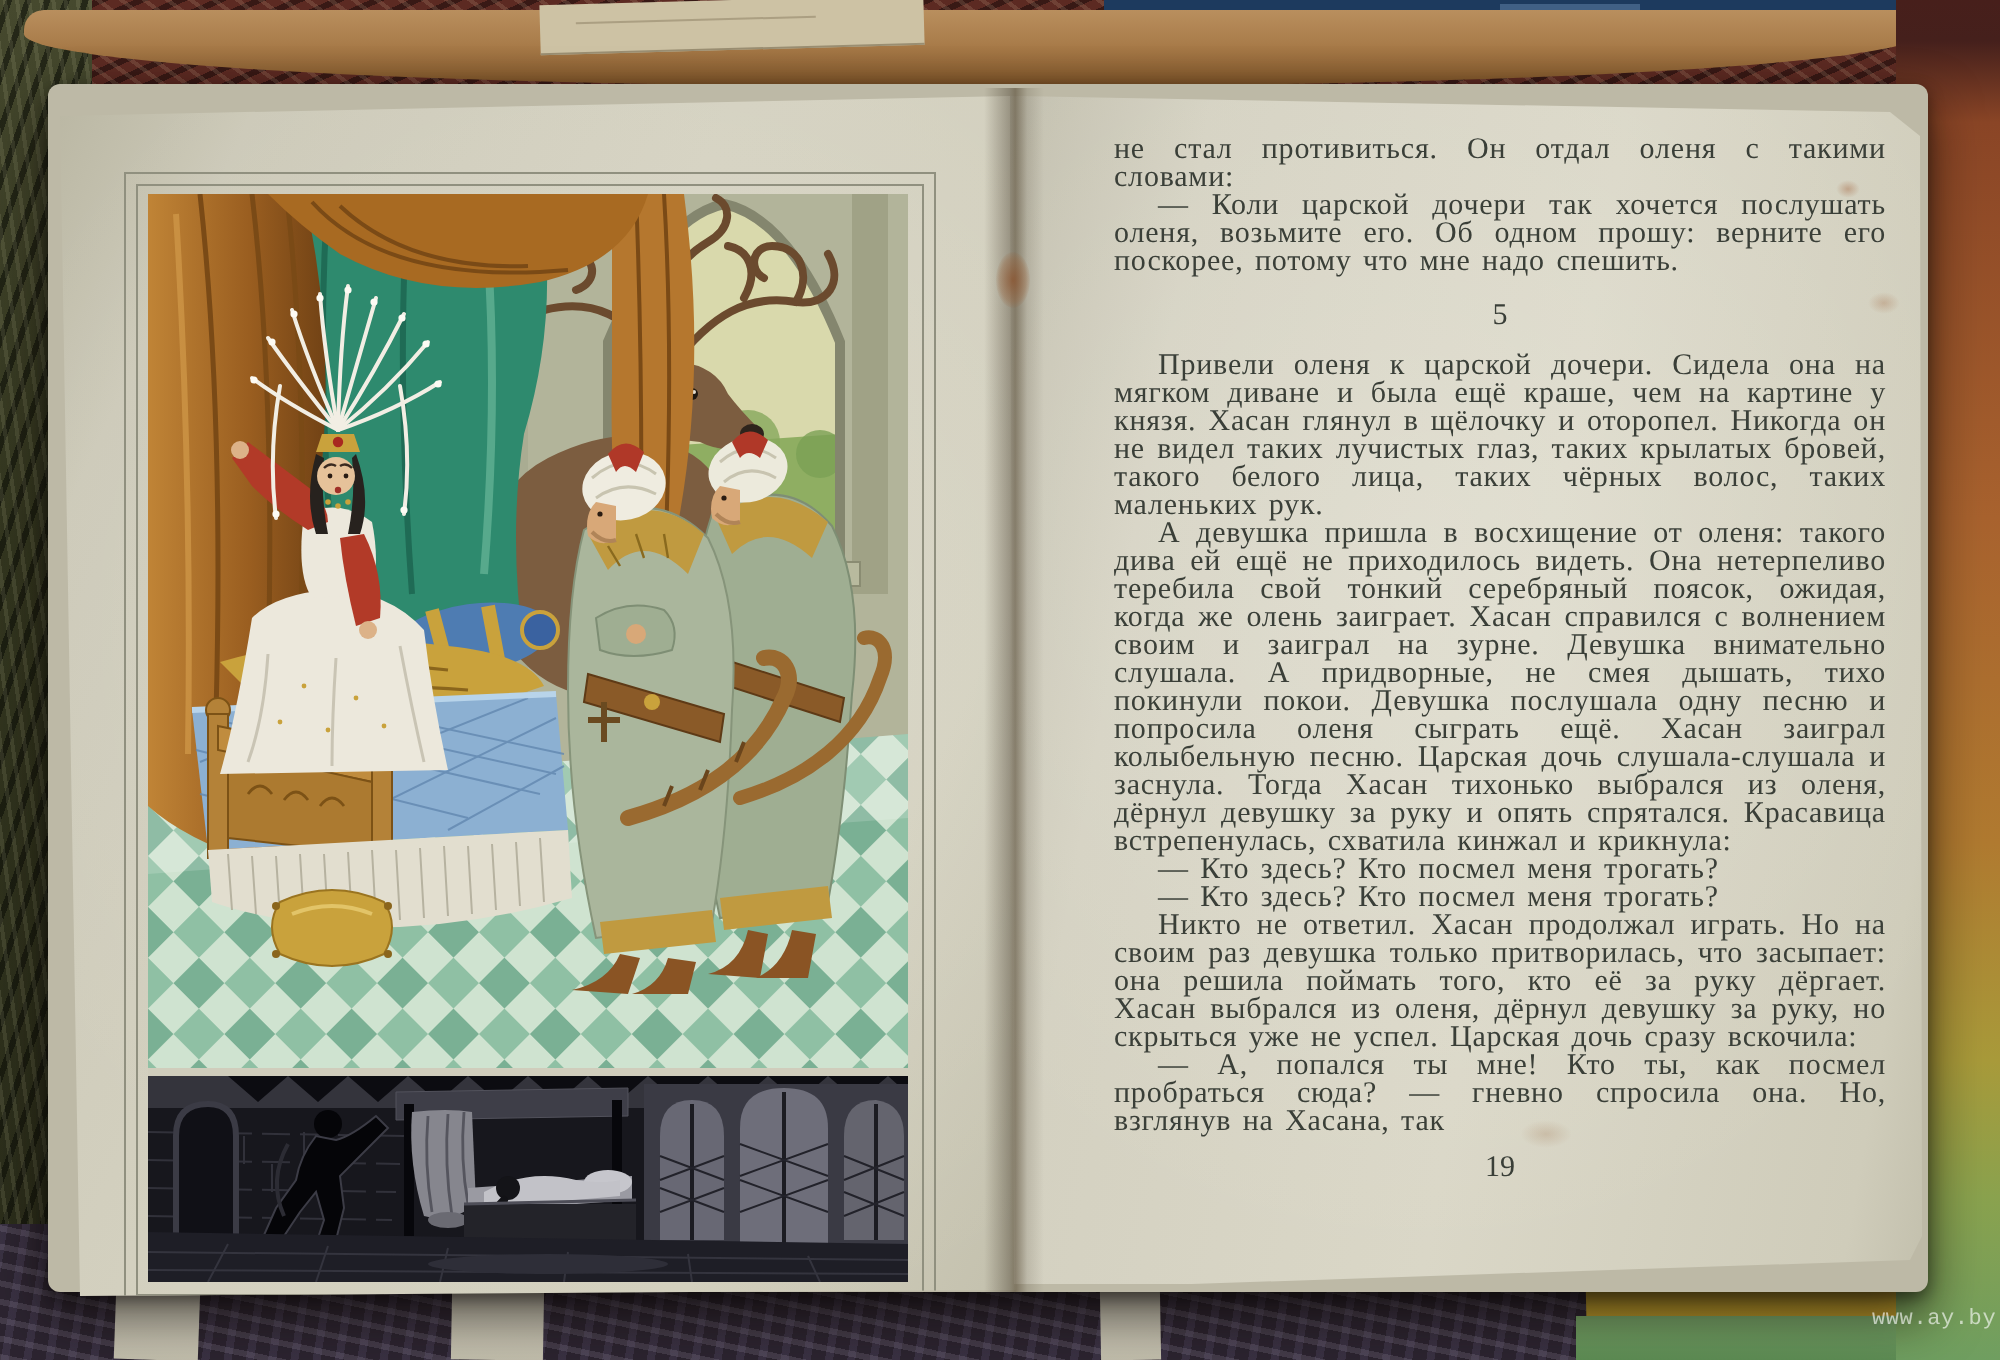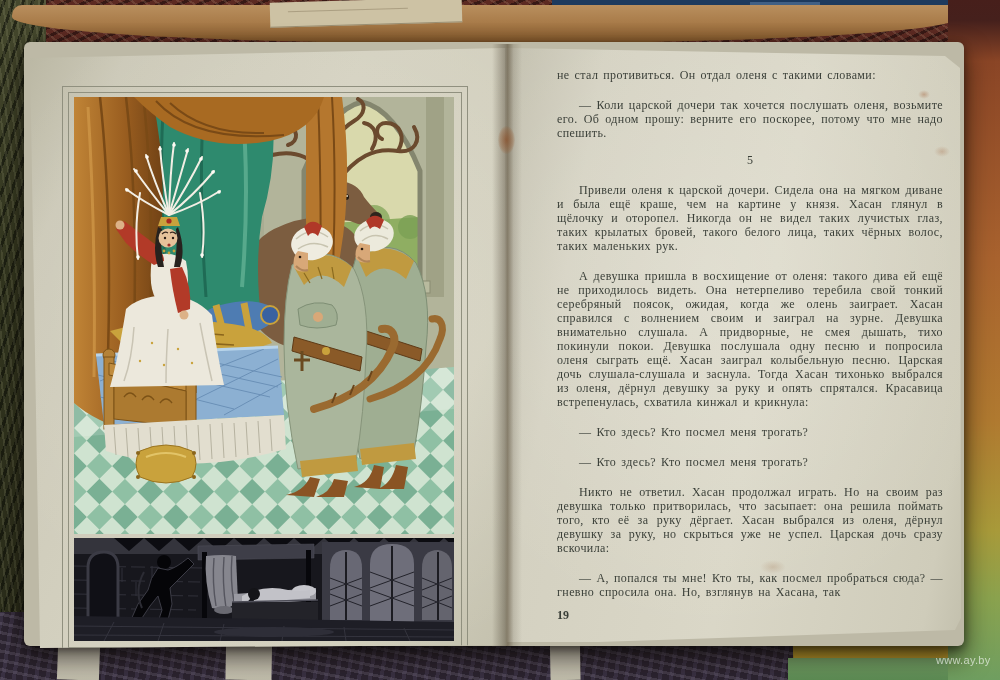--- a/index.html
+++ b/index.html
@@ -62,40 +62,40 @@
   
   .illus-frame{position:absolute;left:37px;top:44px;width:404px;height:566px;
     border:1px solid #90907f;}
   .illus-frame-inner{position:absolute;left:5px;top:5px;right:5px;bottom:5px;border:1px solid #90907f;}
   .plates{position:absolute;left:11px;top:10px;width:380px;height:544px;background:#d0cdbc;}
   .plate-main{position:absolute;left:0;top:0;}
   .plate-dark{position:absolute;left:0;top:441px;}
 
   
   .text-col{position:absolute;left:52px;top:26px;width:386px;color:#3a3f38;
-    font-size:12px;line-height:14px;text-align:justify;
+    font-size:15px;line-height:14px;text-align:justify;
     letter-spacing:.4px;word-spacing:1.6px;}
   .text-col p{margin:0;}
-  .text-col p.ind{text-indent:22px;margin-top:16px;}
+  .text-col p.ind{text-indent:22px;}
   .section-num{text-align:center;margin:13px 0 11px 0;letter-spacing:0;}
-  .page-num{margin-top:9px;letter-spacing:0;font-weight:bold;}
+  .page-num{text-align:center;margin-top:9px;letter-spacing:0;}
 
   
   .stain{border-radius:50%;}
   .stain-gutter{left:498px;top:126px;width:17px;height:28px;
     background:radial-gradient(ellipse at 50% 50%, rgba(140,82,44,.75) 0%, rgba(150,95,55,.35) 55%, rgba(0,0,0,0) 75%);}
   .stain-tr1{left:918px;top:90px;width:12px;height:9px;
     background:radial-gradient(rgba(160,95,55,.4), rgba(0,0,0,0) 70%);}
   .stain-tr2{left:934px;top:146px;width:16px;height:11px;
     background:radial-gradient(rgba(160,100,60,.3), rgba(0,0,0,0) 70%);}
   .stain-b1{left:760px;top:560px;width:26px;height:14px;
     background:radial-gradient(rgba(150,100,60,.22), rgba(0,0,0,0) 70%);}
 
   .watermark{left:936px;top:654px;width:62px;color:rgba(255,255,255,.62);
-    font-family:Liberation Sans, sans-serif;font-size:11px;letter-spacing:.3px;}
+    font-family:Liberation Mono, monospace;font-size:11px;letter-spacing:.3px;}
 </style>
 </head>
 <body>
 
 <div class="abs bg-top"></div>
 <div class="abs bg-left"></div>
 <div class="abs bg-bottom"></div>
 <div class="abs page-strip strip1"></div>
 <div class="abs page-strip strip2"></div>
 <div class="abs page-strip strip3"></div>

